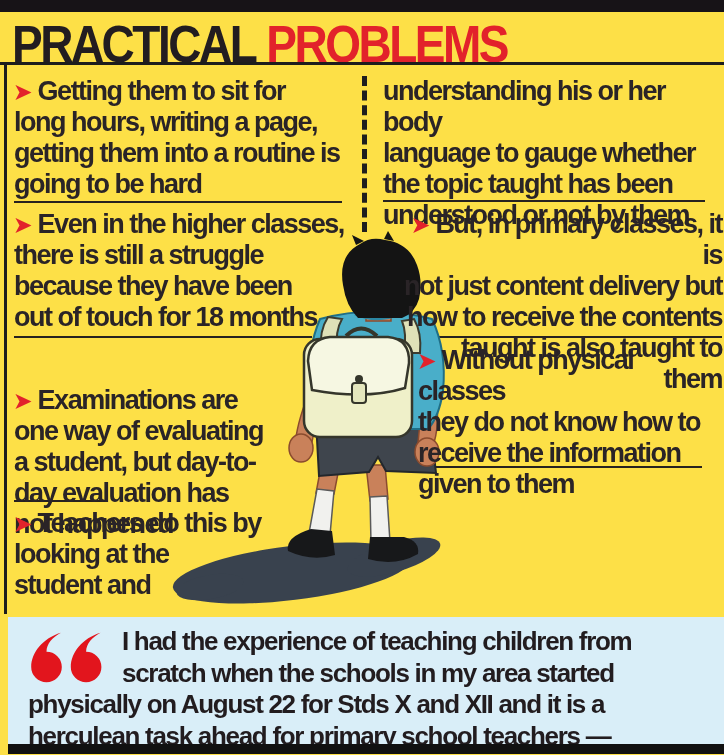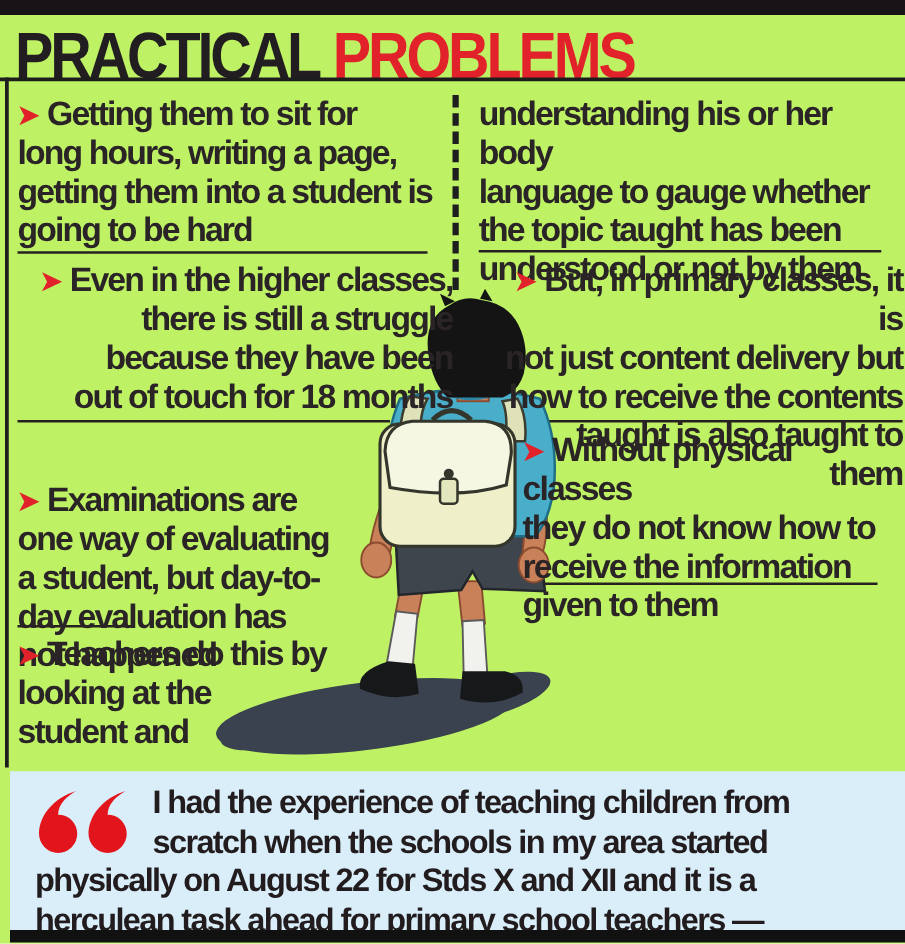--- a/index.html
+++ b/index.html
@@ -1,17 +1,17 @@
 <!DOCTYPE html>
 <html><head>
 <meta charset="utf-8">
 <style>
   html,body { margin:0; padding:0; background:#ffffff; }
   .page {
-    position:relative; width:724px; height:755px; background:#bef264;
+    position:relative; width:724px; height:755px; background:#fde047;
     font-family:"Liberation Sans", sans-serif; overflow:hidden;
   }
   .topbar { position:absolute; left:0; top:0; width:724px; height:12px; background:#171317; }
   .masthead {
     position:absolute; left:12px; top:13px; margin:0; white-space:nowrap;
     font-size:46px; font-weight:bold; letter-spacing:-2.5px; color:#221d20;
     transform:scaleY(1.14); transform-origin:0 0;
   }
   .masthead .red { color:#e2222b; margin-left:11px; }
   .title-rule { position:absolute; left:0; top:62px; width:724px; height:3px; background:#1d1d1d; }
@@ -45,25 +45,25 @@
   <div class="topbar"></div>
 
   <h1 class="masthead"><span>PRACTICAL</span><span class="red">PROBLEMS</span></h1>
 
   <div class="title-rule"></div>
   <div class="left-border"></div>
   <div class="dashed-divider"></div>
 
   <p class="tb" style="left:14px; top:76px; width:342px;"><span class="blt">➤</span><span class="txt">Getting them to sit for
 long hours, writing a page,
-getting them into a student is
+getting them into a routine is
 going to be hard</span></p>
   <div class="rule" style="left:14px; top:201px; width:328px;"></div>
 
-  <p class="tb" style="left:14px; top:209px; width:348px;text-align:right;"><span class="blt">➤</span><span class="txt">Even in the higher classes,
+  <p class="tb" style="left:14px; top:209px; width:348px;"><span class="blt">➤</span><span class="txt">Even in the higher classes,
 there is still a struggle
 because they have been
 out of touch for 18 months</span></p>
   <div class="rule" style="left:14px; top:336px; width:298px;"></div>
 
   <p class="tb" style="left:14px; top:345px; width:292px;margin-top:40px;"><span class="blt">➤</span><span class="txt">Examinations are
 one way of evaluating
 a student, but day-to-
 day evaluation has
 not happened</span></p>

